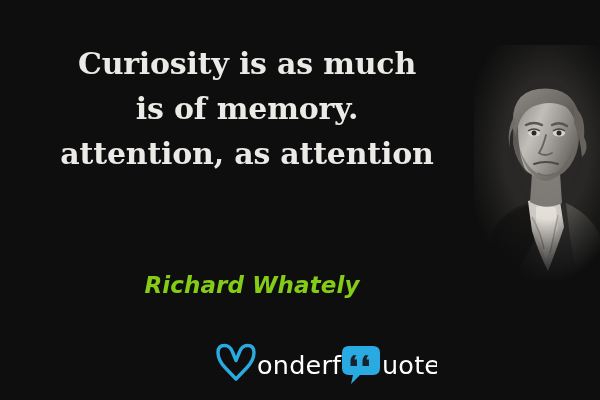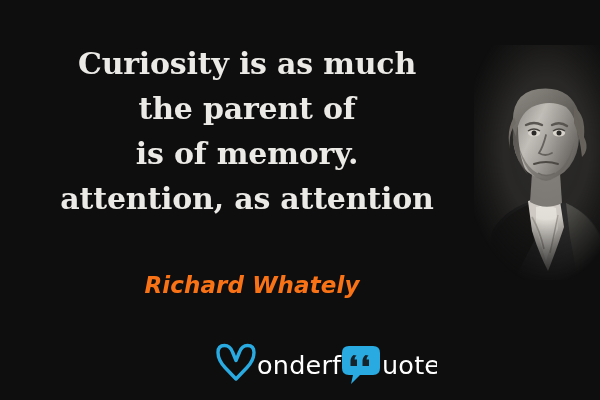--- a/index.html
+++ b/index.html
@@ -55,21 +55,21 @@
     position: absolute;
     left: 0px;
     top: 270px;
     width: 466px;
     text-align: center;
     font-family: "DejaVu Sans", "Liberation Sans", sans-serif;
     font-weight: bold;
     font-style: italic;
     font-size: 23px;
     line-height: 30px;
-    color: #f97316;
+    color: #84cc16;
     letter-spacing: 0.1px;
   }
 
   
   #logo {
     position: absolute;
     left: 190px;
     top: 340px;
     width: 228px;
     height: 50px;
@@ -153,21 +153,20 @@
 
         <path d="M60 119 Q72 115 84 119" stroke="#4e4a46" stroke-width="2" fill="none" stroke-linecap="round"></path>
 
         <path d="M64 128 Q72 133 81 128" stroke="#6f6b66" stroke-width="1.4" fill="none"></path>
       </g>
     </svg>
   </div>
 
   <div id="quote-block">
     <span class="quote-line">Curiosity is as much</span>
-    <span class="quote-line">the parent of</span>
     <span class="quote-line">is of memory.</span>
     <span class="quote-line">attention, as attention</span>
   </div>
 
   <div id="author">Richard Whately</div>
 
   <div id="logo">
     <svg id="logo-svg" viewBox="0 0 228 50">
 
       <g>

